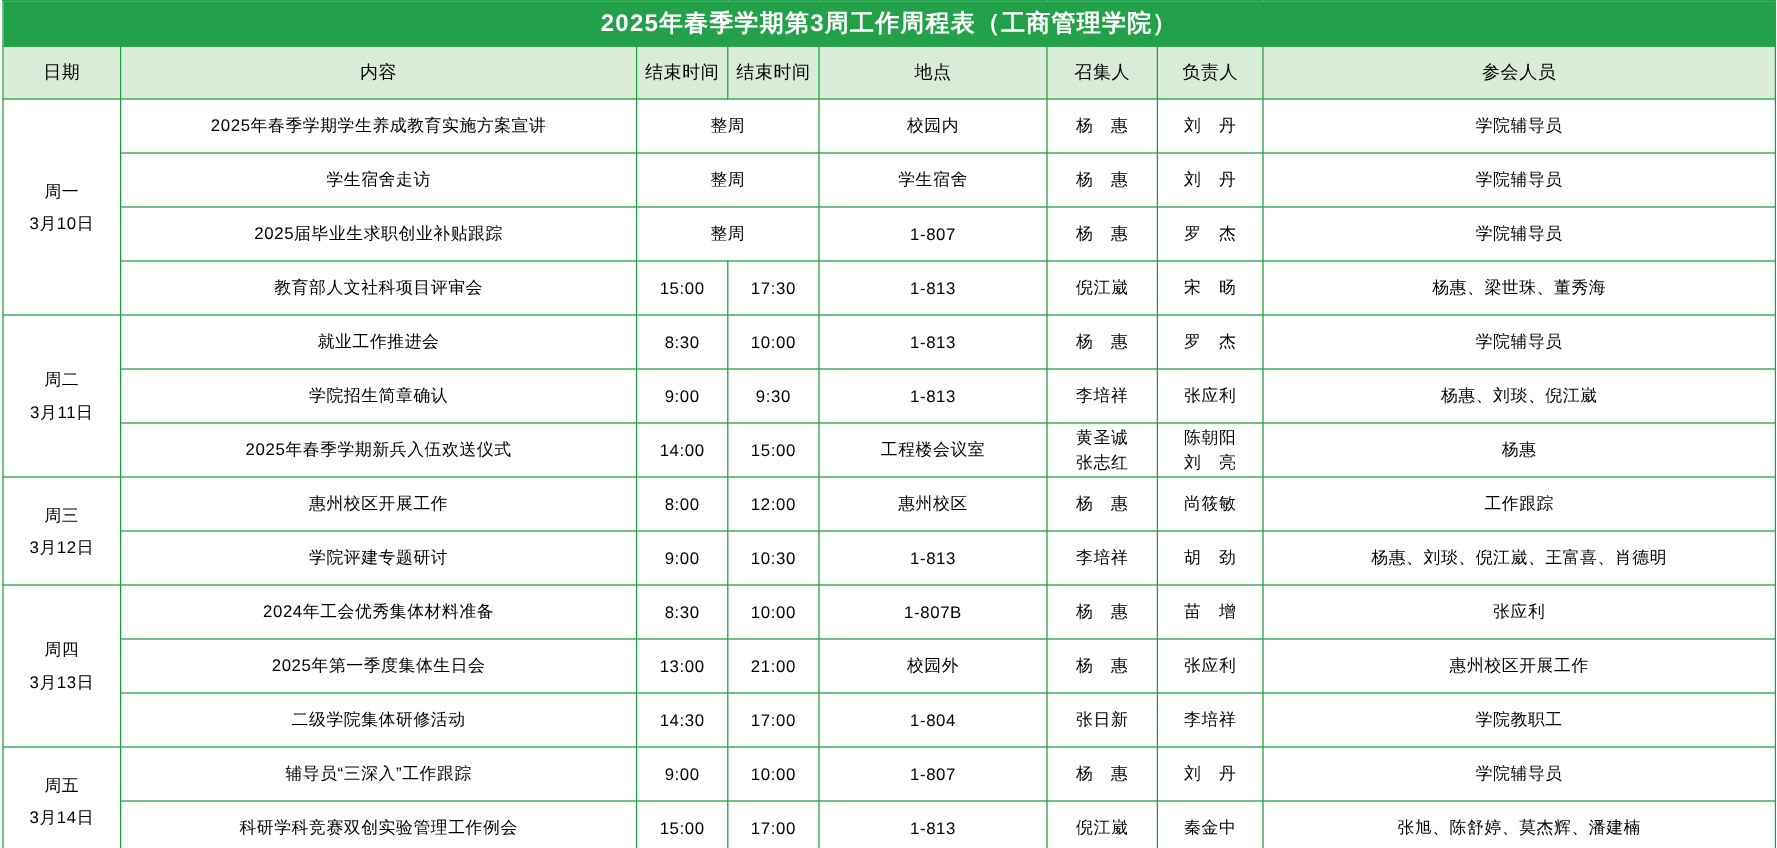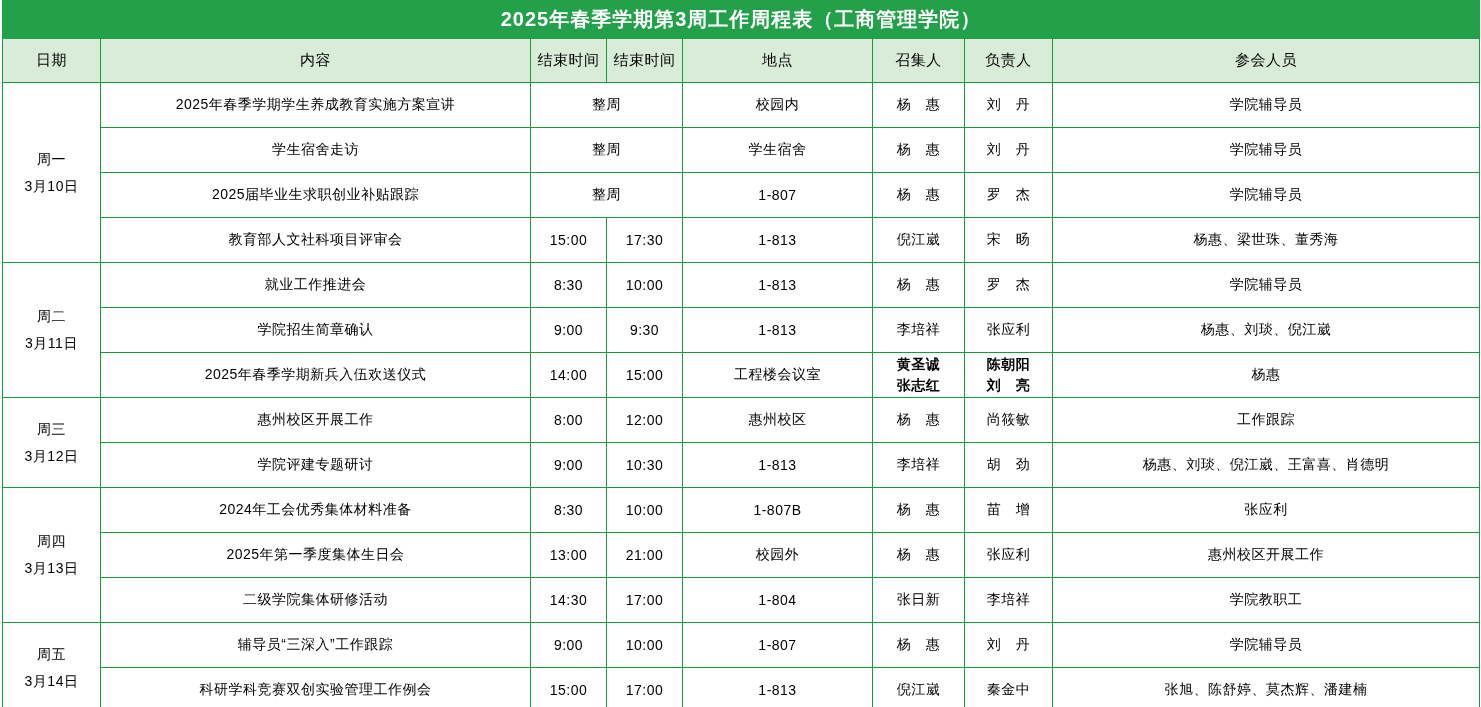--- a/index.html
+++ b/index.html
@@ -56,21 +56,20 @@
     font-size: 14px;
     line-height: 1.9;
   }
   td.content-cell {
     letter-spacing: 1px;
     margin-top: 29px;
   }
   td.two-line {
     line-height: 1.5;
     font-size: 14px;
-    font-weight: bold;
   }
   
   col.c-day      { width: 98px; }
   col.c-content  { width: 430px; }
   col.c-start    { width: 76px; }
   col.c-end      { width: 76px; }
   col.c-place    { width: 190px; }
   col.c-convener { width: 92px; }
   col.c-charge   { width: 88px; }
   col.c-attend   { width: 427px; }

